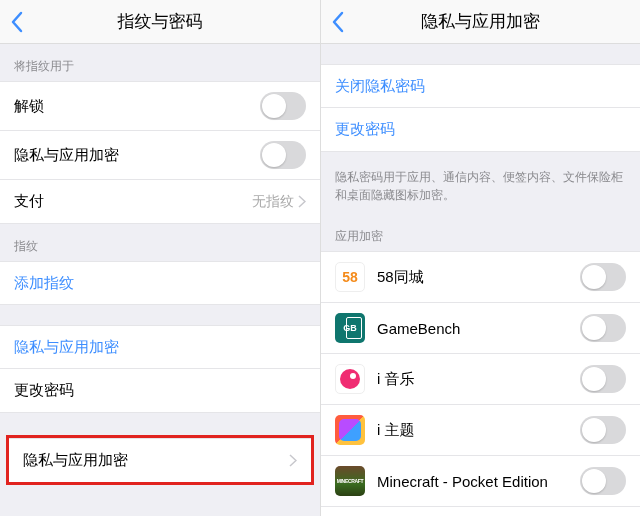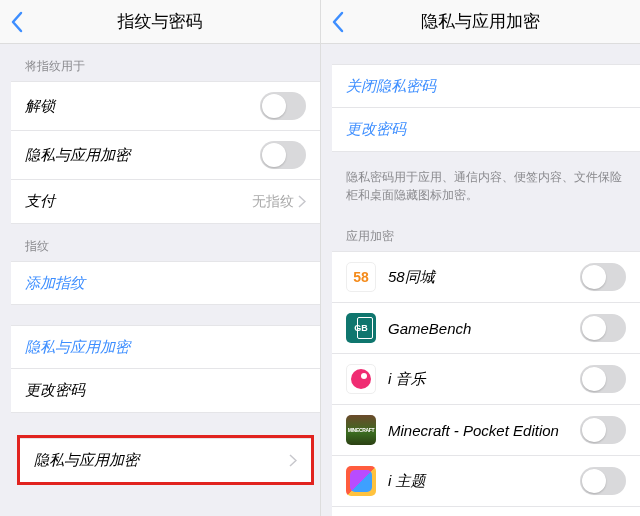--- a/index.html
+++ b/index.html
@@ -39,21 +39,21 @@
     position: absolute;
     left: 10px;
     top: 0;
     height: 44px;
     display: flex;
     align-items: center;
     color: #3d8eff;
     font-size: 22px;
   }
   .back-btn svg { width: 14px; height: 22px; }
-  .scroll { flex: 1; overflow-y: auto; margin-left: 11px; }
+  .scroll { flex: 1; overflow-y: auto; }
   .section-header {
     font-size: 12px;
     color: #8a8a8e;
     padding: 14px 14px 6px;
   }
   .section-desc {
     font-size: 12px;
     color: #8a8a8e;
     padding: 16px 14px 10px;
     line-height: 1.5;
@@ -62,21 +62,21 @@
     background: #fff;
     min-height: 44px;
     padding: 10px 14px;
     display: flex;
     align-items: center;
     border-bottom: 1px solid #e5e5e8;
     font-size: 15px;
     position: relative;
   }
   .cell.first { border-top: 1px solid #e5e5e8; }
-  .cell .label { flex: 1; color: #000; font-style: italic; }
+  .cell .label { flex: 1; color: #000; }
   .cell .label.link { color: #3d8eff; }
   .cell .value { color: #aaa; font-size: 14px; margin-right: 4px; }
   .cell .chevron { color: #c7c7cc; }
   .chevron svg { width: 8px; height: 13px; display: block; }
   .toggle {
     width: 46px; height: 28px;
     background: #d9d9db;
     border-radius: 14px;
     position: relative;
     flex-shrink: 0;
@@ -215,29 +215,29 @@
       <div class="app-icon icon-gb">GB</div>
       <div class="label">GameBench</div>
       <div class="toggle"></div>
     </div>
     <div class="cell">
       <div class="app-icon icon-music"></div>
       <div class="label">i 音乐</div>
       <div class="toggle"></div>
     </div>
     <div class="cell">
+      <div class="app-icon icon-theme"></div>
+      <div class="label">i 主题</div>
+      <div class="toggle"></div>
+    </div>
+    <div class="cell">
       <div class="app-icon icon-mc">MINECRAFT</div>
       <div class="label">Minecraft - Pocket Edition</div>
       <div class="toggle"></div>
     </div>
     <div class="cell">
-      <div class="app-icon icon-theme"></div>
-      <div class="label">i 主题</div>
-      <div class="toggle"></div>
-    </div>
-    <div class="cell">
       <div class="app-icon icon-qq"></div>
       <div class="label">QQ</div>
       <div class="toggle"></div>
     </div>
 
   </div>
 </div>
 
 </body></html>

